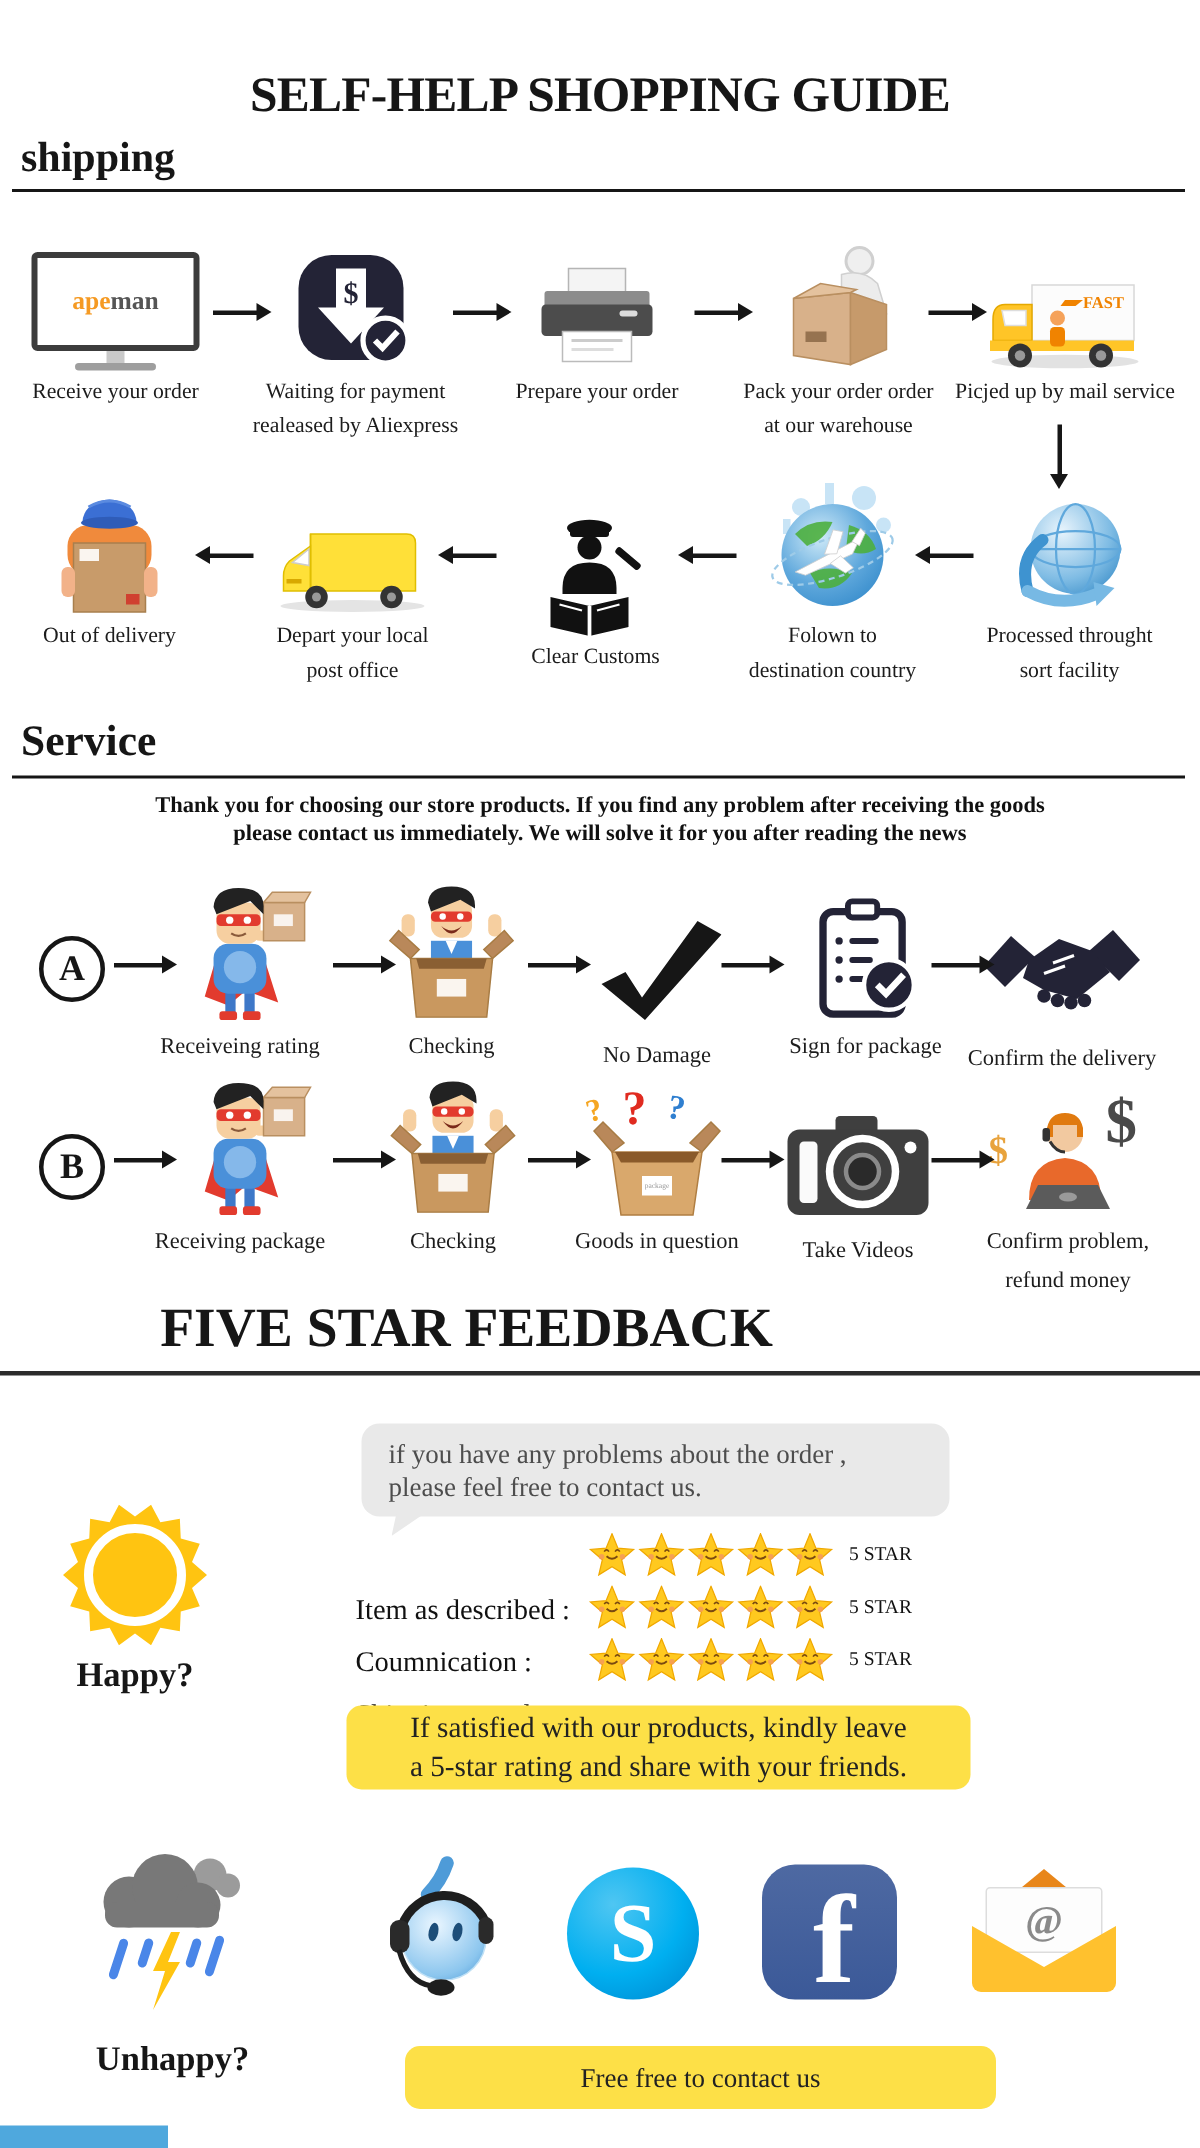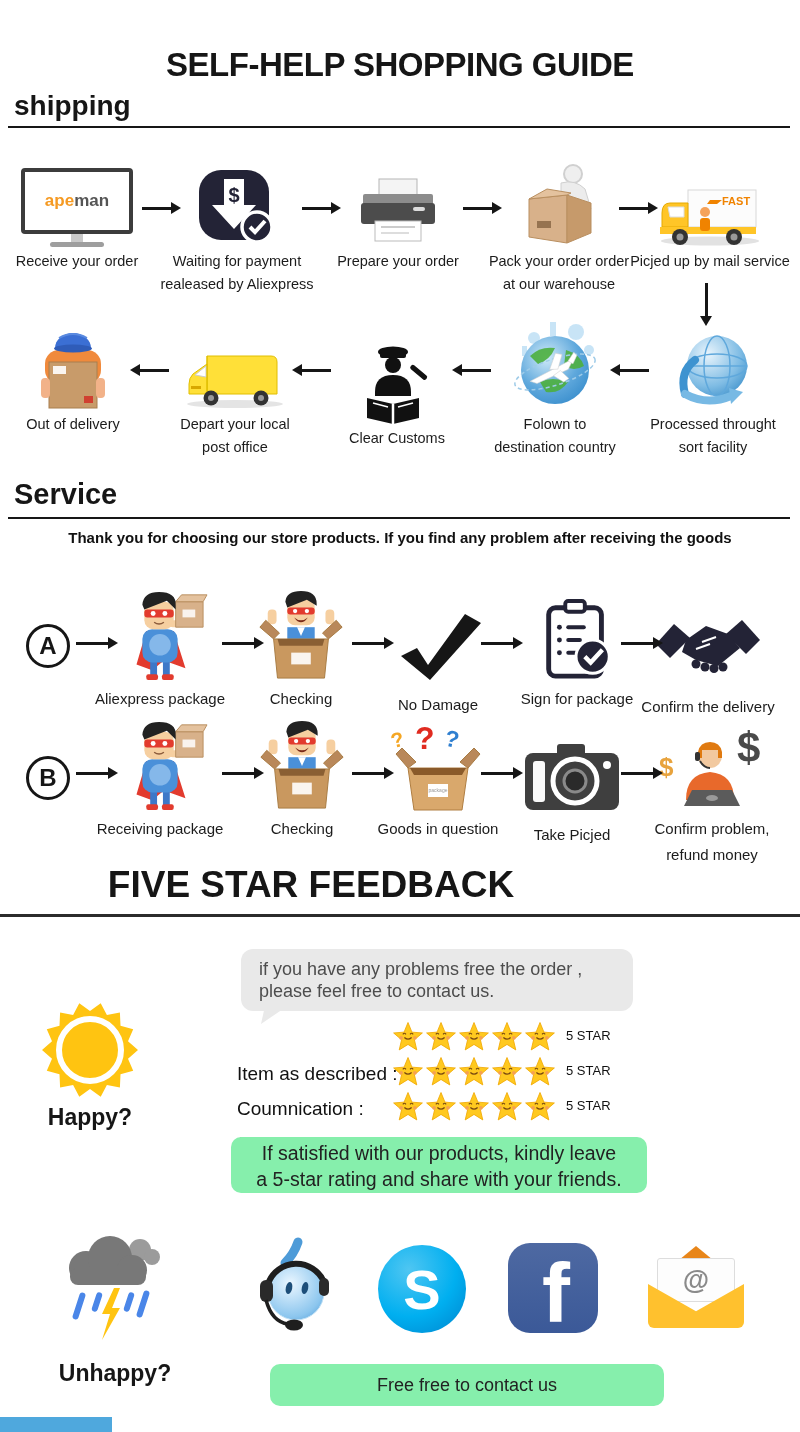--- a/index.html
+++ b/index.html
@@ -1,17 +1,17 @@
 <!DOCTYPE html>
 <html><head>
 <meta charset="utf-8">
 <style>
   html,body{margin:0;padding:0;background:#fff;}
   .canvas{position:relative;width:800px;height:1432px;background:#fff;overflow:hidden;
-          font-family:Liberation Sans, sans-serif;color:#161616;}
+          font-family:Liberation Serif, serif;color:#161616;}
   .abs{position:absolute;}
   
   .main-title{top:46px;left:0;width:800px;text-align:center;font-size:33px;font-weight:bold;letter-spacing:-.5px;}
   .sec-head{font-weight:bold;}
   .rule{background:#161616;height:2px;}
   
   .cell{width:176px;text-align:center;}
   .cell .ic{height:84px;display:flex;align-items:flex-end;justify-content:center;}
   .cell .l1{font-size:14.5px;line-height:18px;color:#1c1c1c;margin-top:5px;}
   .cell .l1:empty{margin:0;}
@@ -35,21 +35,21 @@
   .mon-screen{width:104px;height:58px;border:4px solid #3c3c3c;border-radius:4px;background:#fff;
     display:flex;align-items:center;justify-content:center;font-weight:bold;font-size:17px;}
   .brand-ape{color:#F59A23;}.brand-man{color:#555;}
   .mon-neck{width:12px;height:8px;background:#c9c9c9;}
   .mon-base{width:54px;height:5px;background:#9e9e9e;border-radius:3px;}
   
   .bubble{left:241px;top:949px;width:392px;background:#E9E9E9;border-radius:12px;
     padding:9px 0 9px 18px;font-size:18px;line-height:22px;color:#4d4d4d;box-sizing:border-box;}
   .bubble::after{content:'';position:absolute;left:20px;bottom:-13px;width:22px;height:15px;
     background:#E9E9E9;clip-path:polygon(0 100%,15% 0,100% 0);}
-  .graybox{background:#86efac;border-radius:10px;text-align:center;color:#222;}
+  .graybox{background:#fde047;border-radius:10px;text-align:center;color:#222;}
   
   .rate-label{font-size:19px;color:#111;margin-top:34px;}
   .stars{display:flex;gap:1px;}
   .score{font-size:13px;color:#111;}
   .happy{font-size:23px;font-weight:bold;text-align:center;}
   
   .skype{width:88px;height:88px;border-radius:50%;background:radial-gradient(circle at 35% 28%,#4FC6F2,#00AFF0 55%,#0083CC);
     display:flex;align-items:center;justify-content:center;color:#fff;font-size:56px;font-weight:bold;}
   .fb{width:90px;height:90px;border-radius:22px;background:linear-gradient(180deg,#4E69A2,#3B5998);
     overflow:hidden;position:relative;}
@@ -276,20 +276,21 @@
 
   <div class="abs arr l" style="left:139px;top:369px;width:30px;"></div>
   <div class="abs arr l" style="left:301px;top:369px;width:30px;"></div>
   <div class="abs arr l" style="left:461px;top:369px;width:30px;"></div>
   <div class="abs arr l" style="left:619px;top:369px;width:30px;"></div>
 
   <div class="abs sec-head" style="top:478px;left:14px;font-size:29px;">Service</div>
   <div class="abs rule" style="top:517px;left:8px;width:782px;"></div>
   <div class="abs" style="top:528px;left:0;width:800px;text-align:center;font-weight:bold;font-size:15px;line-height:19px;color:#111;">
     <div>Thank you for choosing our store products. If you find any problem after receiving the goods</div>
+    <div>please contact us immediately. We will solve it for you after reading the news</div>
   </div>
 
   <div class="abs badge" style="left:26px;top:624px;">A</div>
 
   <div class="abs scell" style="left:85px;top:600px;">
     <div class="ic">
       <svg width="96" height="94" viewBox="0 0 96 96">
         <path d="M34 44 L62 44 74 82 52 74 40 84 24 78 Z" fill="#E23B2E"></path>
         <rect x="38" y="74" width="7" height="16" fill="#3E78C8"></rect>
           <rect x="51" y="74" width="7" height="16" fill="#3E78C8"></rect>
@@ -302,21 +303,21 @@
         <polygon points="64,14 70,7 96,7 92,14" fill="#E4C29E" stroke="#B98F60"></polygon>
         <rect x="71" y="22" width="13" height="8" fill="#fff" opacity="0.85"></rect>
         <rect x="32" y="14" width="30" height="28" rx="9" fill="#F6CFA0"></rect>
         <path d="M30 17 Q31 4 47 4 Q65 4 64 18 L64 22 55 13 32 22 Z" fill="#222"></path>
         <rect x="32" y="22" width="30" height="8" rx="3" fill="#E23B2E"></rect>
         <circle cx="41" cy="26" r="2.5" fill="#fff"></circle>
           <circle cx="53" cy="26" r="2.5" fill="#fff"></circle>
         <path d="M42 35 Q47 38.5 52 35" stroke="#8a5a3a" stroke-width="1.5" fill="none"></path>
       </svg>
     </div>
-    <div class="l1">Aliexpress package</div>
+    <div class="l1">Receiveing rating</div>
     <div class="l1"></div>
   </div>
 
   <div class="abs scell" style="left:226px;top:600px;">
     <div class="ic">
       <svg width="96" height="92" viewBox="0 0 96 94">
         <rect x="14" y="20" width="9" height="15" rx="4" fill="#F6CFA0"></rect>
           <rect x="73" y="20" width="9" height="15" rx="4" fill="#F6CFA0"></rect>
         <rect x="34" y="38" width="28" height="14" fill="#4A90D9"></rect>
         <polygon points="44,38 52,38 48,47" fill="#fff"></polygon>
@@ -464,21 +465,21 @@
     <div class="ic" style="padding-bottom:6px;">
       <svg width="98" height="68" viewBox="0 0 98 68">
         <rect x="34" y="0" width="28" height="12" rx="3" fill="#3f3f3f"></rect>
         <rect x="2" y="9" width="94" height="57" rx="8" fill="#3f3f3f"></rect>
         <rect x="10" y="17" width="12" height="41" rx="3" fill="#fafafa"></rect>
         <circle cx="52" cy="37" r="22" fill="#3f3f3f" stroke="#fff" stroke-width="5"></circle>
         <circle cx="52" cy="37" r="11" fill="#2a2a2a" stroke="#8a8a8a" stroke-width="3"></circle>
         <circle cx="84" cy="21" r="4" fill="#fff"></circle>
       </svg>
     </div>
-    <div class="l1">Take Picjed</div>
+    <div class="l1">Take Videos</div>
     <div class="l1"></div>
   </div>
 
   <div class="abs scell" style="left:637px;top:730px;">
     <div class="ic" style="position:relative;">
       <span class="qmark" style="left:22px;top:22px;color:#E8A33D;font-size:26px;">$</span>
       <span class="qmark" style="left:100px;top:-6px;color:#4a4a4a;font-size:42px;">$</span>
       <svg width="96" height="80" viewBox="0 0 96 80">
         <circle cx="46" cy="24" r="12" fill="#F2C9A0"></circle>
         <path d="M34 20 Q36 10 46 10 Q56 10 58 20 L58 26 54 26 54 18 38 18 38 26 34 26 Z" fill="#E07A10"></path>
@@ -496,21 +497,21 @@
   <div class="abs arr r" style="left:76px;top:772px;width:33px;"></div>
   <div class="abs arr r" style="left:222px;top:772px;width:33px;"></div>
   <div class="abs arr r" style="left:352px;top:772px;width:33px;"></div>
   <div class="abs arr r" style="left:481px;top:772px;width:33px;"></div>
   <div class="abs arr r" style="left:621px;top:772px;width:33px;"></div>
 
   <div class="abs sec-head" style="top:864px;left:0;width:622px;text-align:center;font-size:37px;">FIVE STAR FEEDBACK</div>
   <div class="abs rule" style="top:914px;left:0;width:800px;height:3px;background:#2b2b2b;"></div>
 
   <div class="abs bubble">
-    <div>if you have any problems free the order ,</div>
+    <div>if you have any problems about the order ,</div>
     <div>please feel free to contact us.</div>
   </div>
 
   <div class="abs" style="left:40px;top:1000px;">
     <svg width="100" height="100" viewBox="0 0 100 100">
       <polygon fill="#FFC411" points="98,50 88,58.7 93.2,70.8 80.5,74.3 79.9,87.5 66.9,85.1 60.7,96.8 50,89 39.3,96.8 33.1,85.1 20.1,87.5 19.5,74.3 6.8,70.8 12,58.7 2,50 12,41.3 6.8,29.2 19.5,25.7 20.1,12.5 33.1,14.9 39.3,3.2 50,11 60.7,3.2 66.9,14.9 79.9,12.5 80.5,25.7 93.2,29.2 88,41.3"></polygon>
       <circle cx="50" cy="50" r="31" fill="none" stroke="#fff" stroke-width="6"></circle>
     </svg>
   </div>
   <div class="abs happy" style="left:38px;top:1104px;width:104px;">Happy?</div>

